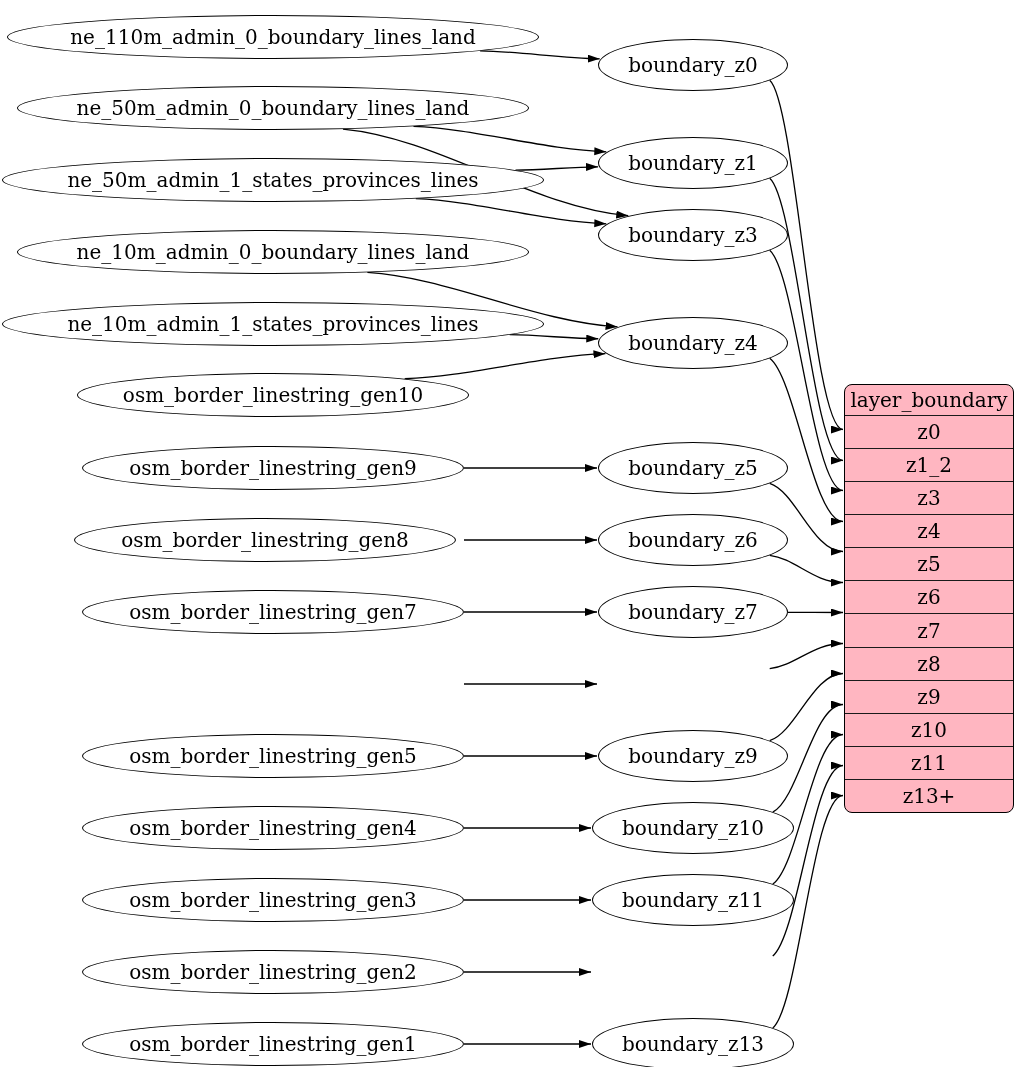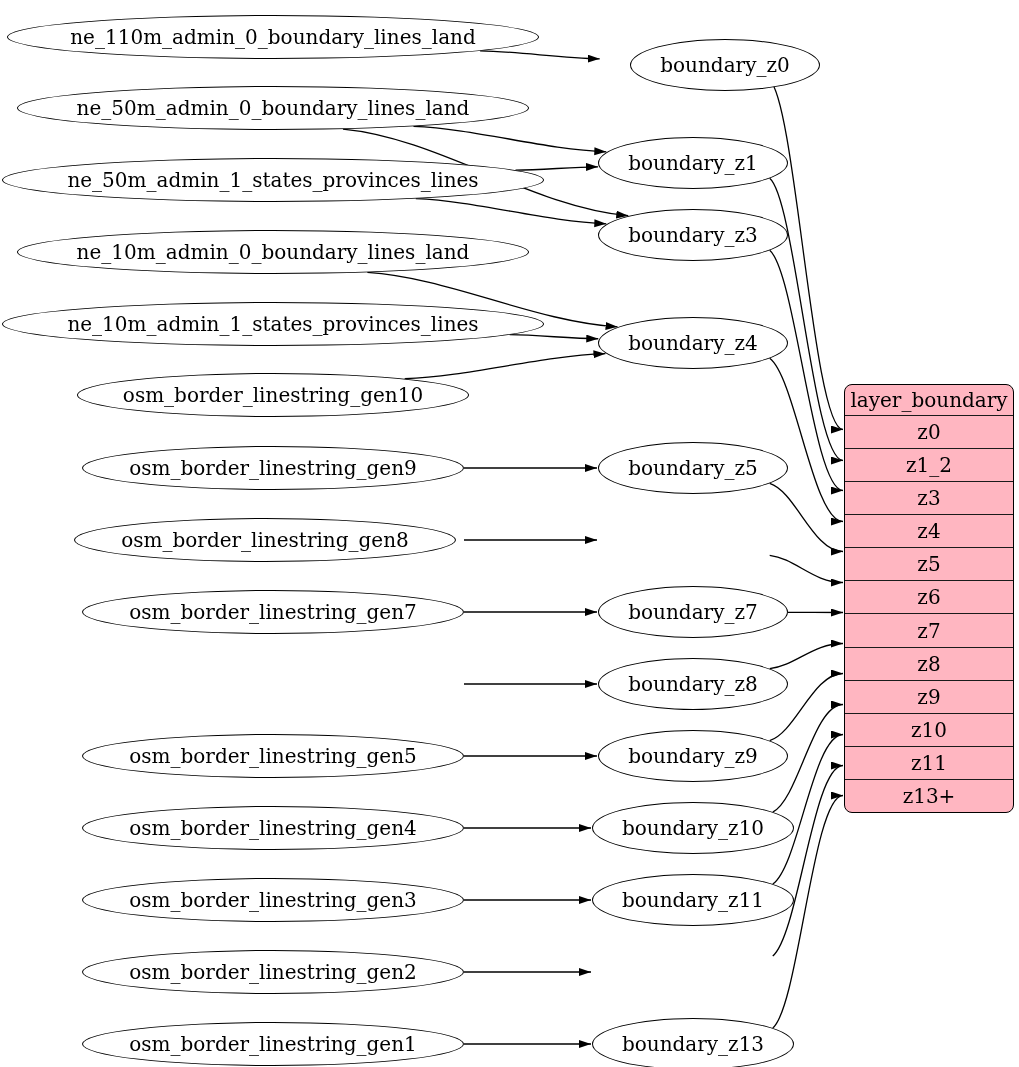--- a/index.html
+++ b/index.html
@@ -116,40 +116,40 @@
   <div class="ellipse" style="left:82px;top:870px;width:382px;height:44px">
       <span class="lbl">osm_border_linestring_gen3</span>
     </div>
   <div class="ellipse" style="left:82px;top:942px;width:382px;height:44px">
       <span class="lbl">osm_border_linestring_gen2</span>
     </div>
   <div class="ellipse" style="left:82px;top:1014px;width:382px;height:44px">
       <span class="lbl">osm_border_linestring_gen1</span>
     </div>
 
-  <div class="ellipse" style="left:630px;top:31px;width:190px;height:52px">
+  <div class="ellipse" style="left:598px;top:31px;width:190px;height:52px">
       <span class="lbl">boundary_z0</span>
     </div>
   <div class="ellipse" style="left:598px;top:129px;width:190px;height:52px">
       <span class="lbl">boundary_z1</span>
     </div>
   <div class="ellipse" style="left:598px;top:201px;width:190px;height:52px">
       <span class="lbl">boundary_z3</span>
     </div>
   <div class="ellipse" style="left:598px;top:309px;width:190px;height:52px">
       <span class="lbl">boundary_z4</span>
     </div>
   <div class="ellipse" style="left:598px;top:434px;width:190px;height:52px">
       <span class="lbl">boundary_z5</span>
     </div>
+  <div class="ellipse" style="left:598px;top:506px;width:190px;height:52px">
+      <span class="lbl">boundary_z6</span>
+    </div>
   <div class="ellipse" style="left:598px;top:578px;width:190px;height:52px">
       <span class="lbl">boundary_z7</span>
-    </div>
-  <div class="ellipse" style="left:598px;top:650px;width:190px;height:52px">
-      <span class="lbl">boundary_z8</span>
     </div>
   <div class="ellipse" style="left:598px;top:722px;width:190px;height:52px">
       <span class="lbl">boundary_z9</span>
     </div>
   <div class="ellipse" style="left:592px;top:794px;width:202px;height:52px">
       <span class="lbl">boundary_z10</span>
     </div>
   <div class="ellipse" style="left:592px;top:866px;width:202px;height:52px">
       <span class="lbl">boundary_z11</span>
     </div>

